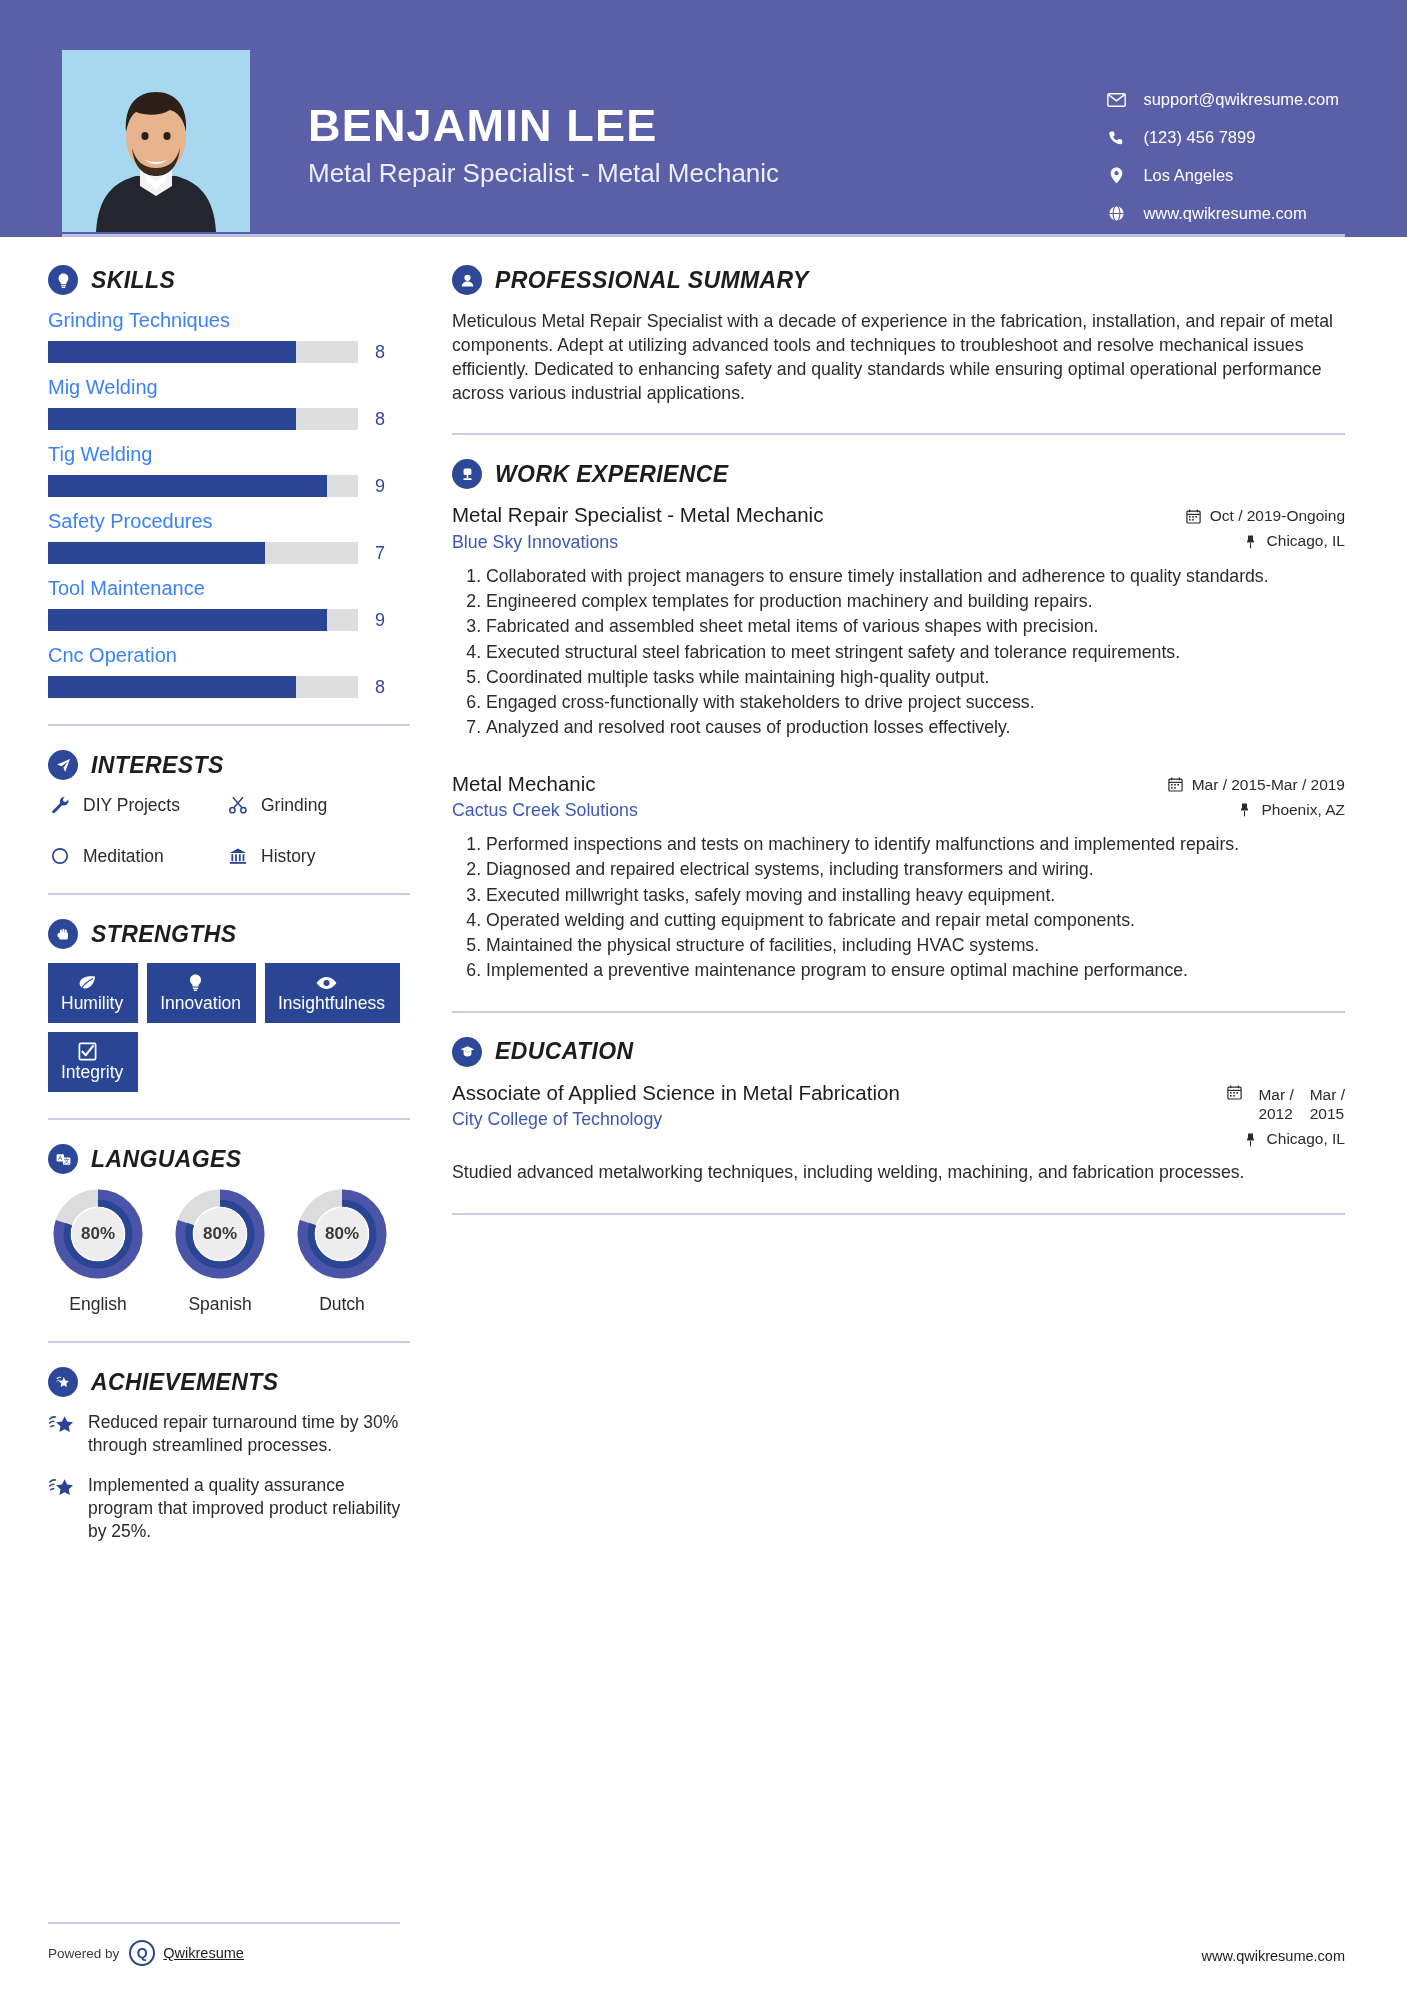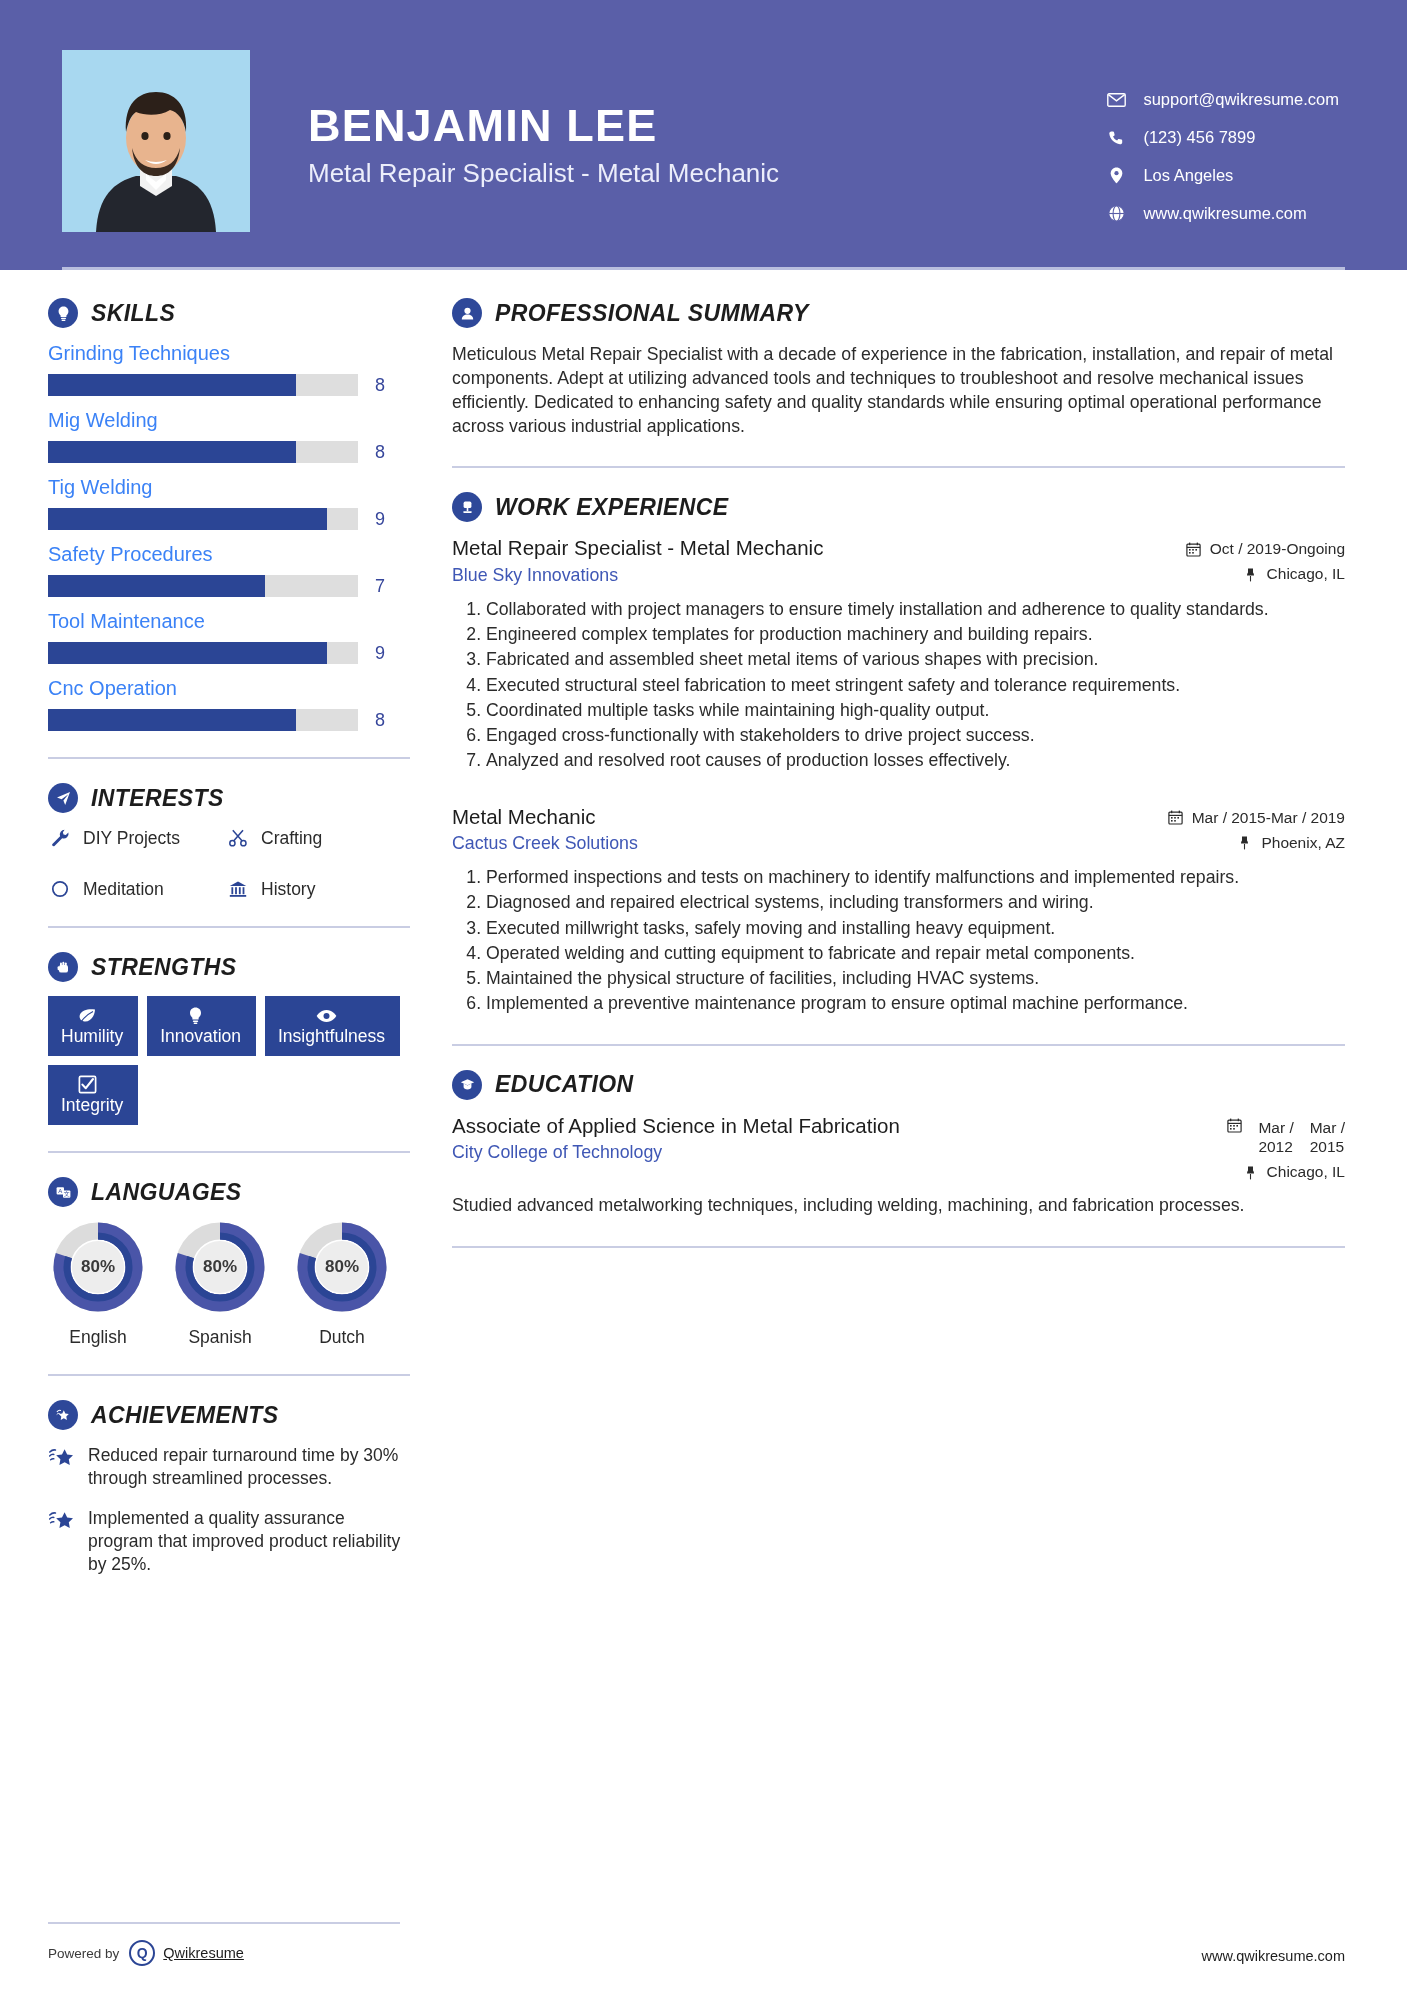--- a/index.html
+++ b/index.html
@@ -13,21 +13,21 @@
     position: relative;
     width: 1407px;
     height: 1990px;
     background: #ffffff;
     overflow: hidden;
   }
 
   
   .header {
     position: relative;
-    height: 270px;
+    height: 237px;
     background: #5a5fa8;
     padding: 0;
   }
   .header-inner {
     display: flex;
     align-items: flex-start;
     height: 100%;
     padding: 50px 60px 0 62px;
   }
   .photo {
@@ -560,21 +560,21 @@
             </div>
             <div class="interest">
               <span class="i-ico">
                 <svg width="20" height="20" viewBox="0 0 20 20">
                   <circle cx="4.4" cy="15.2" r="2.6" fill="none" stroke="#2b4595" stroke-width="1.5"></circle>
                   <circle cx="15.4" cy="15.2" r="2.6" fill="none" stroke="#2b4595" stroke-width="1.5"></circle>
                   <path d="M5.6 13 L15 2.2" stroke="#2b4595" stroke-width="1.5"></path>
                   <path d="M14.2 13 L4.8 2.2" stroke="#2b4595" stroke-width="1.5"></path>
                 </svg>
               </span>
-              <span>Crafting</span>
+              <span>Grinding</span>
             </div>
             <div class="interest">
               <span class="i-ico">
                 <svg width="20" height="20" viewBox="0 0 20 20">
                   <circle cx="10" cy="10" r="7.2" fill="none" stroke="#2b4595" stroke-width="1.7"></circle>
                 </svg>
               </span>
               <span>Meditation</span>
             </div>
             <div class="interest">

